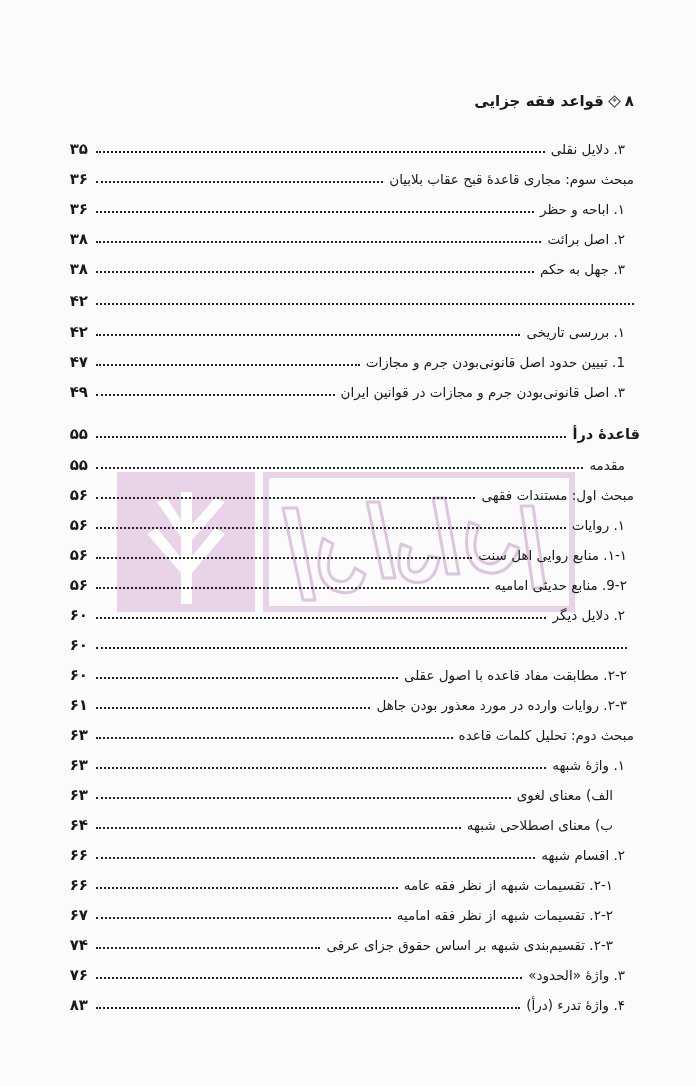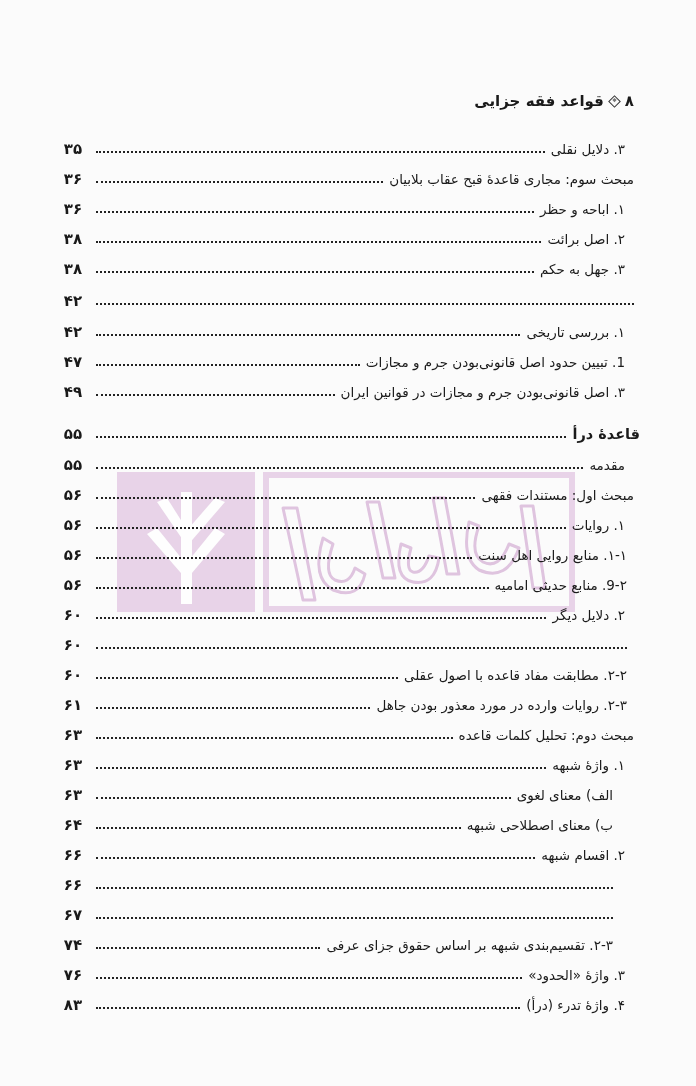--- a/index.html
+++ b/index.html
@@ -73,21 +73,21 @@
     .toc-row .dots {
       flex: 1 1 auto;
       border-bottom: 2px dotted #222;
       height: 0;
       margin-bottom: 5px;
       margin-left: 8px;
     }
     .toc-row .page-num {
       flex: 0 0 auto;
       width: 30px;
-      text-align: center;
+      text-align: right;
       font-size: 15px;
       font-weight: bold;
       direction: rtl;
     }
     .lvl-0 .label { font-weight: bold; font-size: 14.5px; text-align: right; }
     .lvl-1 { padding-right: 6px; box-sizing: border-box; }
     .lvl-2 { padding-right: 15px; box-sizing: border-box; }
     .lvl-3 { padding-right: 13px; box-sizing: border-box; }
     .lvl-3b { padding-right: 27px; box-sizing: border-box; }
 
@@ -276,24 +276,26 @@
       <span class="label">ب) معنای اصطلاحی شبهه</span>
       <span class="dots"></span>
       <span class="page-num">۶۴</span>
     </div>
     <div class="toc-row lvl-2" style="top:706px">
       <span class="label">۲. اقسام شبهه</span>
       <span class="dots"></span>
       <span class="page-num">۶۶</span>
     </div>
     <div class="toc-row lvl-3b" style="top:736px">
+      <span class="label">۲-۱. تقسیمات شبهه از نظر فقه عامه</span>
       <span class="dots"></span>
       <span class="page-num">۶۶</span>
     </div>
     <div class="toc-row lvl-3b" style="top:766px">
+      <span class="label">۲-۲. تقسیمات شبهه از نظر فقه امامیه</span>
       <span class="dots"></span>
       <span class="page-num">۶۷</span>
     </div>
     <div class="toc-row lvl-3b" style="top:796px">
       <span class="label">۲-۳. تقسیم‌بندی شبهه بر اساس حقوق جزای عرفی</span>
       <span class="dots"></span>
       <span class="page-num">۷۴</span>
     </div>
     <div class="toc-row lvl-2" style="top:826px">
       <span class="label">۳. واژهٔ «الحدود»</span>

